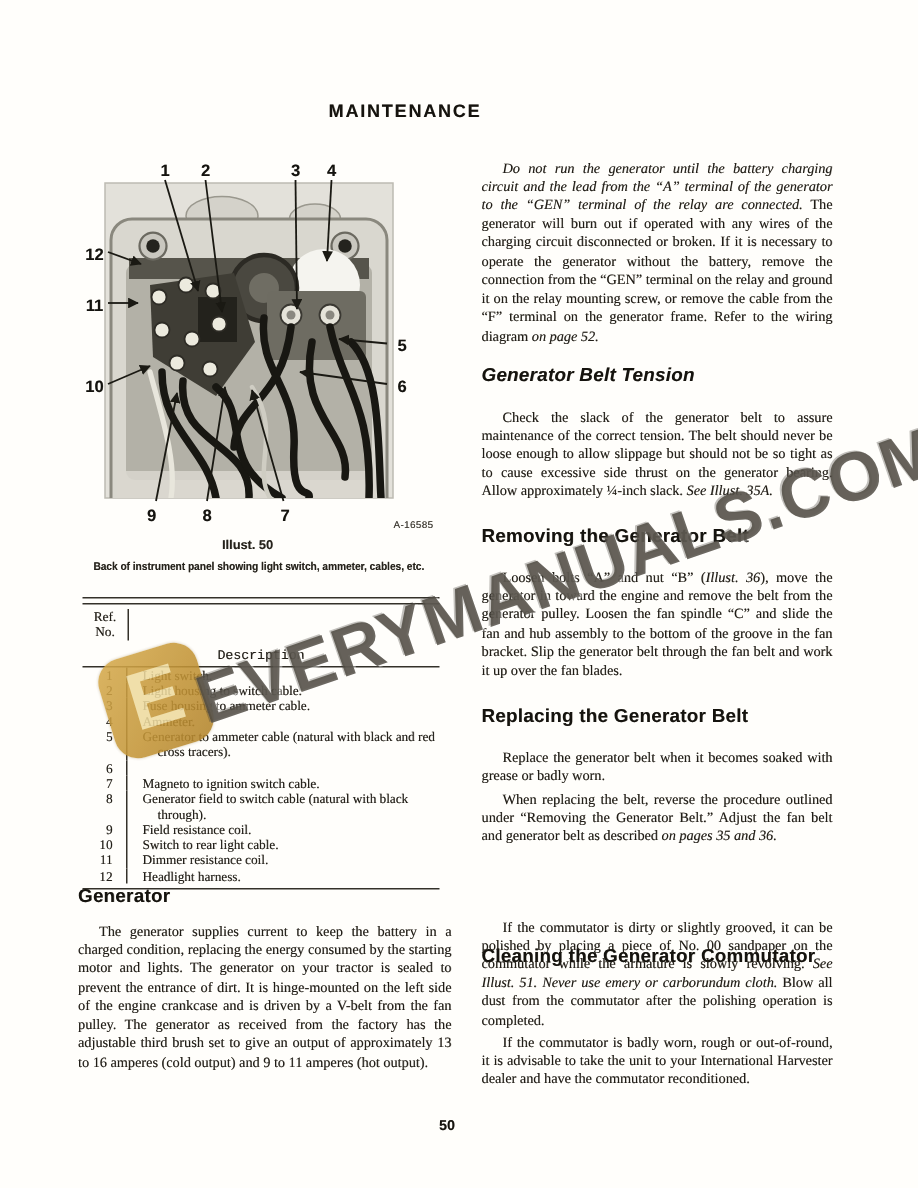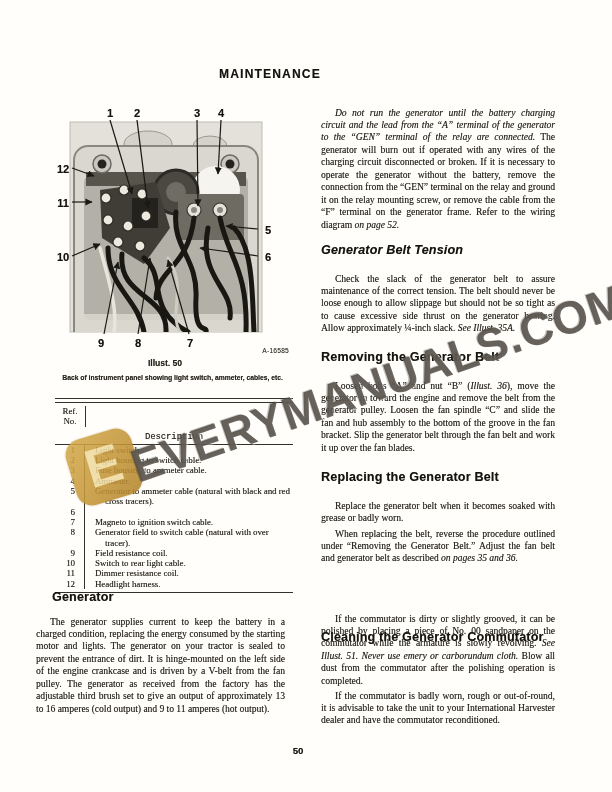--- a/index.html
+++ b/index.html
@@ -17,21 +17,21 @@
   .h{
     position:absolute;left:321px;
     font:bold 12.5px/14px "Liberation Sans",sans-serif;letter-spacing:.2px;color:#15130e;
   }
   .h-left{left:52px;}
   
   .bp{
     position:absolute;left:321px;width:234px;
     font:9.5px/12.45px "Liberation Serif",serif;text-align:justify;color:#201d17;
   }
-  .bp-left{left:36px;width:249px;}
+  .bp-left{left:52px;width:249px;}
   .ind{text-indent:14px;}
   .it{font-style:italic;}
   
   .illus{position:absolute;left:48px;top:98px;width:240px;height:255px;}
   .photo-ref{
     position:absolute;left:251px;top:347px;width:38px;text-align:right;
     font:6.5px "Liberation Sans",sans-serif;color:#3a372f;letter-spacing:.3px;
   }
   .illus-label{
     position:absolute;left:148px;top:358px;width:90px;text-align:left;
@@ -216,21 +216,21 @@
         </div>
         <div class="t-row">
           <div class="t-ref">6</div>
         </div>
         <div class="t-row">
           <div class="t-ref">7</div>
           <div class="t-desc">Magneto to ignition switch cable.</div>
         </div>
         <div class="t-row">
           <div class="t-ref">8</div>
-          <div class="t-desc">Generator field to switch cable (natural with over tracer).</div>
+          <div class="t-desc">Generator field to switch cable (natural with black through).</div>
         </div>
         <div class="t-row">
           <div class="t-ref">9</div>
           <div class="t-desc">Field resistance coil.</div>
         </div>
         <div class="t-row">
           <div class="t-ref">10</div>
           <div class="t-desc">Switch to rear light cable.</div>
         </div>
         <div class="t-row">

